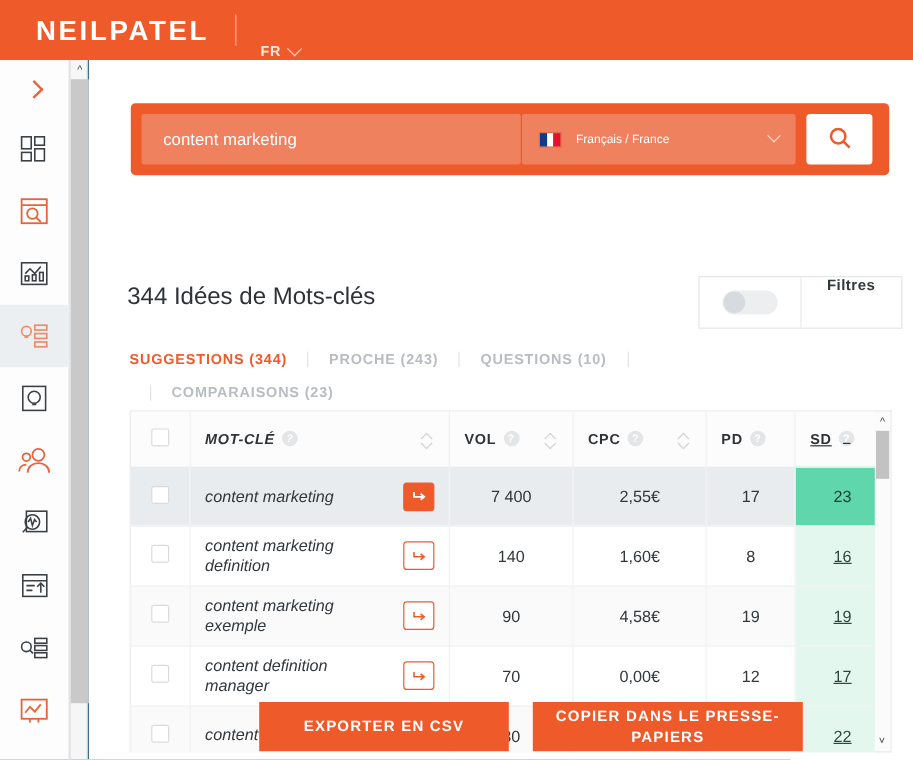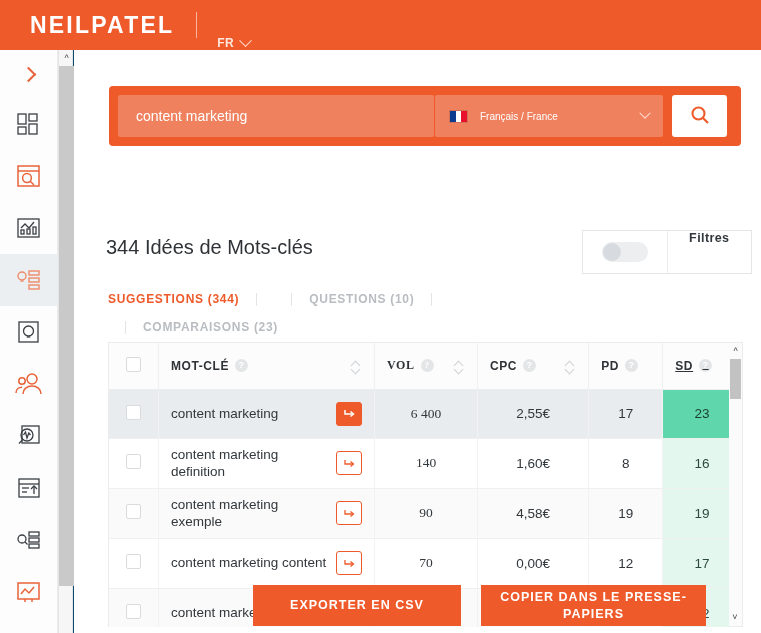--- a/index.html
+++ b/index.html
@@ -183,37 +183,37 @@
   }
   tbody td:last-child { border-right:none; }
   tbody tr.first td { background:#e9ecef; height:49px; }
   tbody tr.alt td { background:#fafafa; }
 
   .cb {
     width:15px; height:15px; border:1px solid #d9dcdf; background:#fff; border-radius:2px;
     display:inline-block; cursor:pointer;
   }
   .col-check { width:48px; text-align:center; }
-  .col-kw    { width:210px; }
-  .col-vol   { width:100px; text-align:center;font-family:Liberation Serif, serif; }
+  .col-kw    { width:210px;font-style:italic; }
+  .col-vol   { width:100px; text-align:center; }
   .col-cpc   { width:108px; text-align:center; }
   .col-pd    { width:72px; text-align:center; }
   .col-sd    { width:76px; text-align:center; }
 
   .kw-cell { display:flex; align-items:center; justify-content:space-between; gap:8px; }
   .kw-text { line-height:1.28; }
   .go-btn {
     width:26px; height:24px; border:1px solid #ef5a2a; border-radius:3px;
     background:#fff; display:flex; align-items:center; justify-content:center;
     cursor:pointer; flex:0 0 auto;
   }
   .go-btn.filled { background:#ef5a2a; border-color:#ef5a2a; }
 
   td.sd-hi  { background:#5fd6ab !important; color:#1d3d33; }
-  td.sd-lo  { background:#e4f7ef !important; color:#2b4a41; }
+  td.sd-lo  { background:#e4f7ef !important; color:#2b4a41;text-decoration:underline; }
 
   
   .tbl-scroll {
     position:absolute; top:292px; left:655px; width:14px; height:285px;
     background:#fbfbfb; border:1px solid #ececec; border-left:none;
   }
   .tbl-scroll .ar {
     height:15px; display:flex; align-items:center; justify-content:center;
     font-size:9px; color:#3a3a3a;
   }
@@ -226,21 +226,21 @@
   .footer {
     position:absolute; top:585px; left:216px; width:545px; height:48px;
     display:flex; gap:20px; align-items:flex-start;
   }
   .fbtn {
     background:#ef5a2a; color:#fff; border:none; cursor:pointer;
     font-size:12.5px; font-weight:700; letter-spacing:1px; text-align:center;
     font-family:"Liberation Sans", sans-serif; line-height:1.35;
     display:flex; align-items:center; justify-content:center;
   }
-  #export-csv-button { width:208px; height:41px;margin-left:37px; }
+  #export-csv-button { width:208px; height:41px; }
   #copy-clipboard-button { width:225px; height:41px; padding:0 6px; }
 </style>
 </head>
 <body>
 
 <div id="app">
 
   <div class="topbar">
     <div class="brand">NEILPATEL</div>
     <div class="divider-v"></div>
@@ -405,20 +405,21 @@
         <div class="toggle">
           <div class="knob"></div>
         </div>
       </div>
       <div class="filters-label">Filtres</div>
     </div>
 
     <div class="tabs">
       <div class="tab active">SUGGESTIONS (344)</div>
       <div class="tab-sep"></div>
+      <div class="tab">PROCHE (243)</div>
       <div class="tab-sep"></div>
       <div class="tab">QUESTIONS (10)</div>
       <div class="tab-sep"></div>
       <div style="flex-basis:100%;height:6px"></div>
       <div class="tab-sep"></div>
       <div class="tab">COMPARAISONS (23)</div>
     </div>
 
     <div class="table-wrap">
       <table>
@@ -481,21 +482,21 @@
               <div class="kw-cell">
                 <span class="kw-text">content marketing</span>
                 <span class="go-btn filled">
                   <svg width="13" height="13" viewBox="0 0 13 13" fill="none" stroke="#ffffff" stroke-width="1.5">
                     <polyline points="2,3 2,7 10,7"></polyline>
                       <polyline points="7.5,4.5 10.5,7 7.5,9.5"></polyline>
                   </svg>
                 </span>
               </div>
             </td>
-            <td class="col-vol">6 400</td>
+            <td class="col-vol">7 400</td>
             <td class="col-cpc">2,55€</td>
             <td class="col-pd">17</td>
             <td class="col-sd sd-hi">23</td>
           </tr>
 
           <tr>
             <td class="col-check">
               <span class="cb"></span>
             </td>
             <td class="col-kw">
@@ -535,21 +536,21 @@
             <td class="col-pd">19</td>
             <td class="col-sd sd-lo">19</td>
           </tr>
 
           <tr>
             <td class="col-check">
               <span class="cb"></span>
             </td>
             <td class="col-kw">
               <div class="kw-cell">
-                <span class="kw-text">content marketing content</span>
+                <span class="kw-text">content definition manager</span>
                 <span class="go-btn">
                   <svg width="13" height="13" viewBox="0 0 13 13" fill="none" stroke="#ef5a2a" stroke-width="1.3">
                     <polyline points="2,3 2,7 10,7"></polyline>
                       <polyline points="7.5,4.5 10.5,7 7.5,9.5"></polyline>
                   </svg>
                 </span>
               </div>
             </td>
             <td class="col-vol">70</td>
             <td class="col-cpc">0,00€</td>

